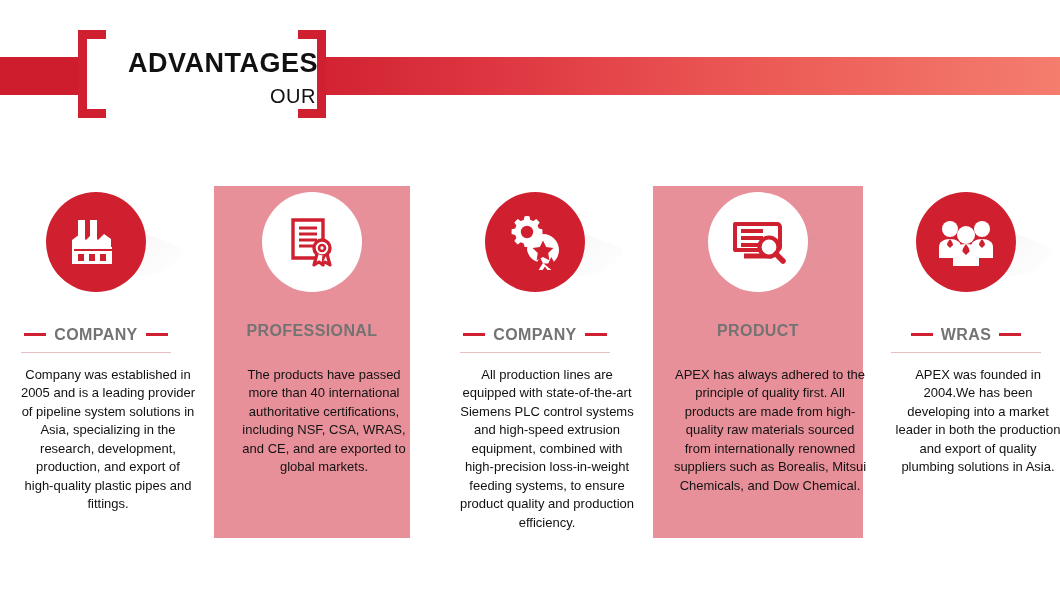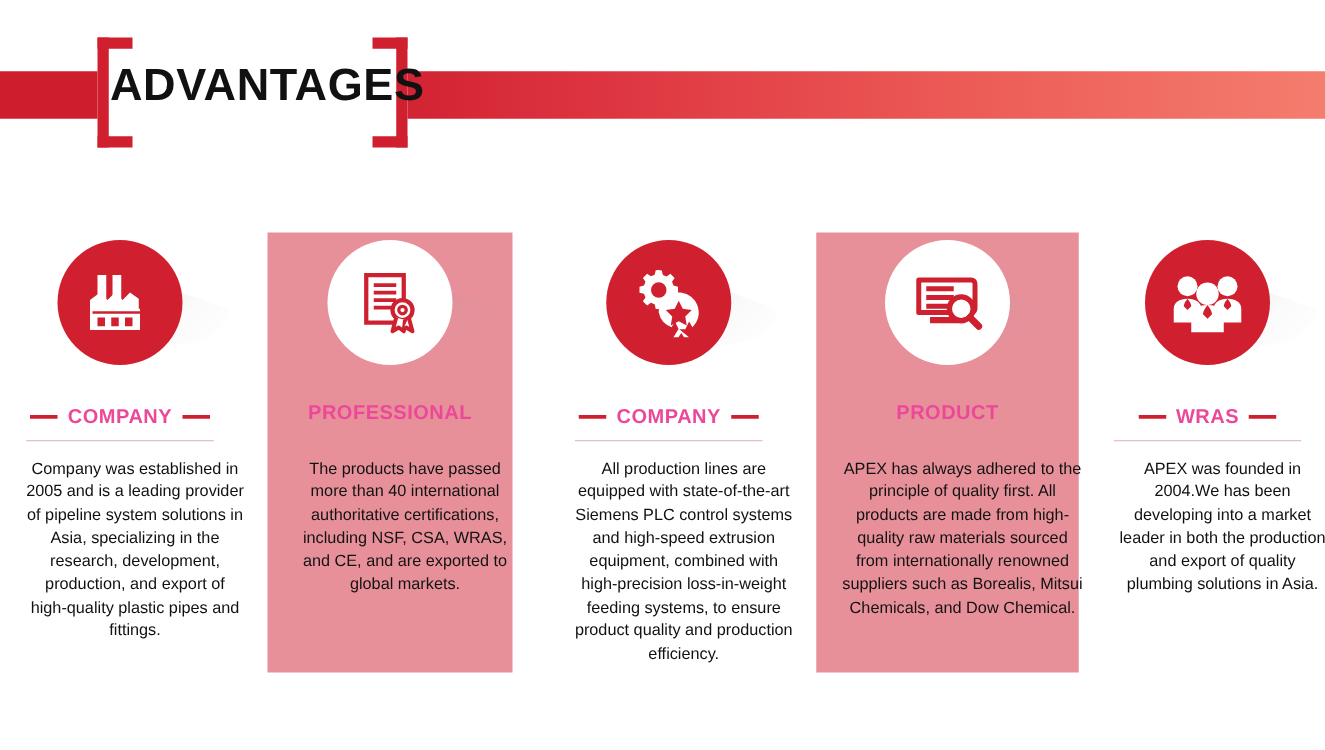--- a/index.html
+++ b/index.html
@@ -57,26 +57,27 @@
     border-right: 9px solid #d0202f;
     border-top: 9px solid #d0202f;
     border-bottom: 9px solid #d0202f;
     box-sizing: border-box;
   }
   .title-main {
     position: absolute;
     left: 88px;
     top: 50px;
     width: 230px;
-    font-size: 36px;
+    font-size: 27px;
     font-weight: bold;
     letter-spacing: 0.5px;
     color: #111111;
     text-align: left;
     line-height: 1;
+    padding-left: 40px;
   }
   .title-sub {
     position: absolute;
     left: 88px;
     top: 86px;
     width: 228px;
     font-size: 20px;
     color: #111111;
     text-align: right;
     line-height: 1;
@@ -138,21 +139,21 @@
   .icon-circle.white { background: #ffffff; }
 
   .card-title {
     position: absolute;
     top: 152px;
     left: 0;
     width: 100%;
     text-align: center;
     font-size: 16px;
     font-weight: bold;
-    color: #ec4899;
+    color: #737373;
     letter-spacing: 0.4px;
   }
   .title-row {
     display: inline-flex;
     align-items: center;
     justify-content: center;
     gap: 8px;
   }
   .dash {
     display: inline-block;
@@ -188,20 +189,21 @@
 </style>
 </head>
 <body>
 
 <div class="header">
   <div class="banner"></div>
   <div class="title-plate"></div>
   <div class="bracket bracket-left"></div>
   <div class="bracket bracket-right"></div>
   <div class="title-main">ADVANTAGES</div>
+  <div class="title-sub">OUR</div>
 </div>
 
 <div class="cards">
 
   <div class="card" style="left:0px; width:192px;">
     <div class="icon-wrap">
       <div class="icon-shadow"></div>
       <div class="icon-circle red">
         <span>
           <svg width="56" height="52" viewBox="0 0 56 52" fill="#ffffff">

